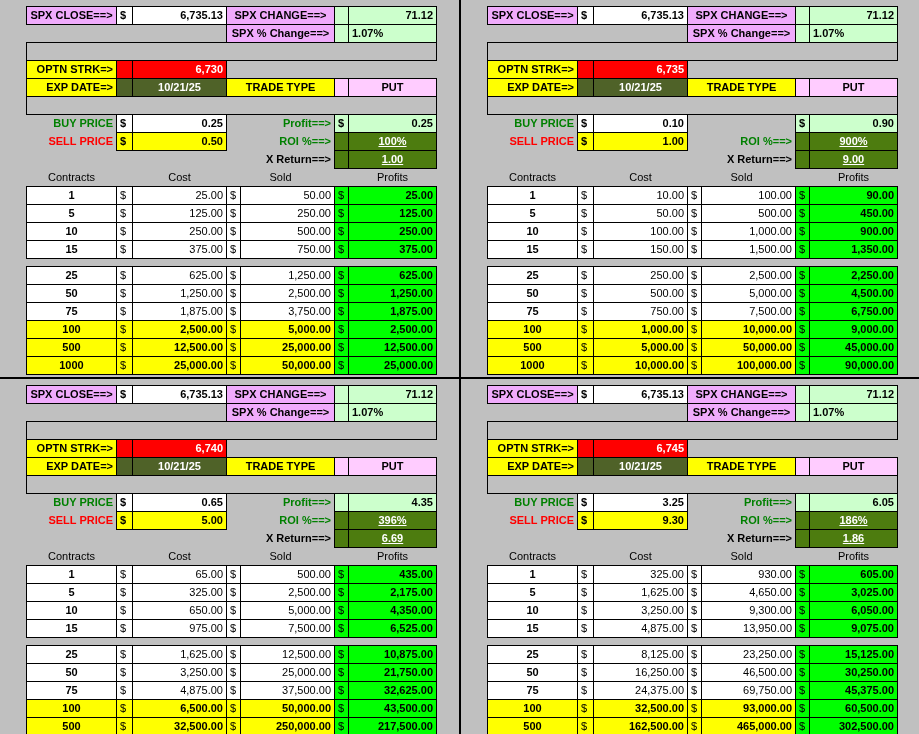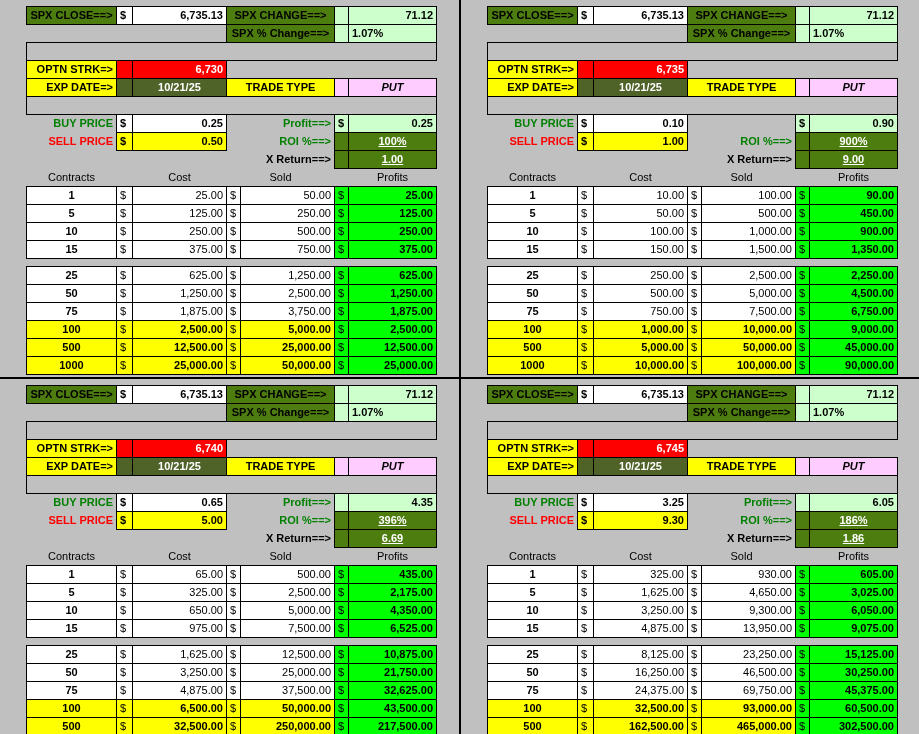--- a/index.html
+++ b/index.html
@@ -43,28 +43,28 @@
     border: 1px solid #000;
     white-space: nowrap;
     overflow: hidden;
     font-size: 11px;
     line-height: 15px;
   }
   .nb { border: none !important; background: #c0c0c0; }
   .spacer td { border: none; background: #c0c0c0; height: 7px; }
 
   
-  .cyan   { background: #4d7c0f; }
+  .cyan   { background: #f0abfc; }
   .yellow { background: #ffff00; }
   .red    { background: #ff0000; }
   .white  { background: #ffffff; }
   .green  { background: #4d7c0f; text-decoration: underline; }
   .brightgreen { background: #00ff00; }
   .ltgreen { background: #ccffcc; margin-top: 44px; }
-  .pink   { background: #ffccff; font-style: italic; }
+  .pink   { background: #ffccff; }
   .olive  { background: #4f6228; }
   .grey   { background: #c0c0c0; }
 
   .t-black { color: #000; }
   .t-white { color: #ffffff; margin-top: 44px; }
   .t-green { color: #008000; }
   .t-red   { color: #ff0000; }
 
   .b { font-weight: bold; }
   .r { text-align: right; }

